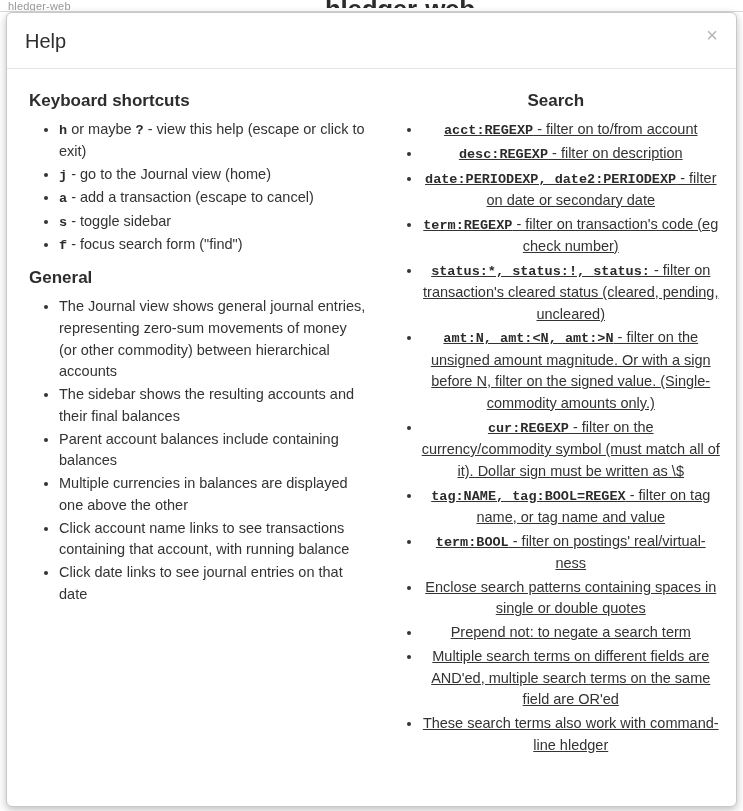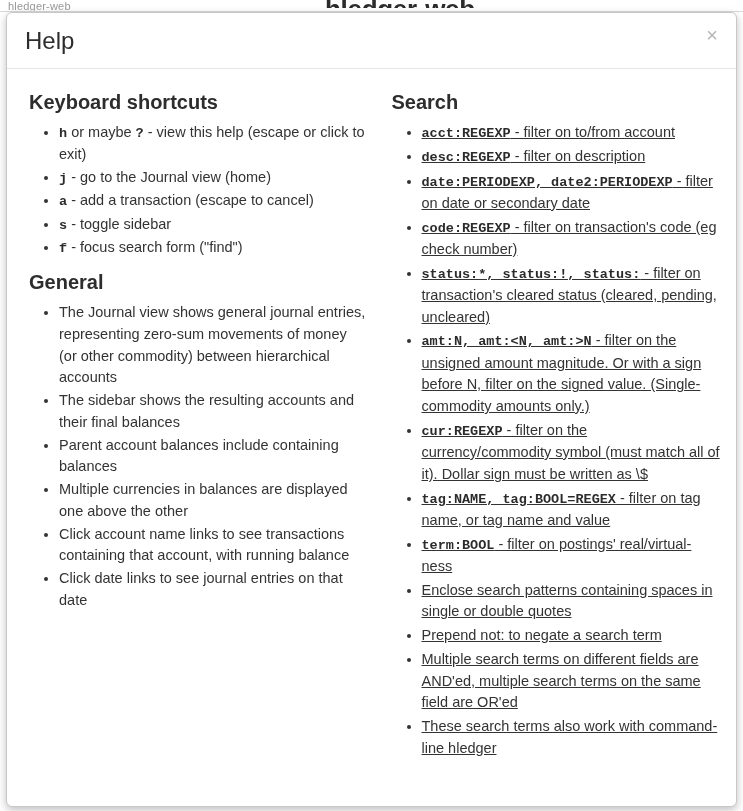--- a/index.html
+++ b/index.html
@@ -72,21 +72,21 @@
     border-radius: 6px;
     box-shadow: 0 3px 9px rgba(0,0,0,0.25);
   }
   .modal-header {
     position: relative;
     height: 56px;
     border-bottom: 1px solid #e5e5e5;
     padding: 12px 18px 0 18px;
   }
   .modal-title {
-    font-size: 24px;
+    font-size: 20px;
     font-weight: normal;
     color: #2d2d2d;
     line-height: 32px;
     margin: 0;
   }
   .close-btn {
     position: absolute;
     right: 14px;
     top: 10px;
     font-size: 20px;
@@ -100,24 +100,24 @@
   }
   .modal-body {
     display: flex;
     padding: 16px 16px 0 16px;
     gap: 0;
   }
   .col {
     width: 50%;
     padding-right: 6px;
   }
-  .col.right { padding-left: 14px; padding-right: 0; }
+  .col.right { padding-left: 14px; padding-right: 0; text-align: center; }
 
   h4.section {
-    font-size: 20px;
+    font-size: 17px;
     font-weight: bold;
     color: #2d2d2d;
     margin: 6px 0 8px 6px;
   }
   h4.section.general { margin-top: 12px; }
 
   ul.help {
     margin: 0 0 0 0;
     padding-left: 36px;
     list-style: disc;
@@ -180,21 +180,21 @@
           <li>Click date links to see journal entries on that date</li>
         </ul>
       </div>
 
       <div class="col right">
         <h4 class="section">Search</h4>
         <ul class="help">
           <li><code>acct:REGEXP</code><span> - filter on to/from account</span></li>
           <li><code>desc:REGEXP</code><span> - filter on description</span></li>
           <li><code>date:PERIODEXP, date2:PERIODEXP</code><span> - filter on date or secondary date</span></li>
-          <li><code>code:REGEXP</code><span> - filter on transaction's code (eg check number)</span></li>
+          <li><code>term:REGEXP</code><span> - filter on transaction's code (eg check number)</span></li>
           <li><code>status:*, status:!, status:</code><span> - filter on transaction's cleared status (cleared, pending, uncleared)</span></li>
           <li><code>amt:N, amt:&lt;N, amt:&gt;N</code><span> - filter on the unsigned amount magnitude. Or with a sign before N, filter on the signed value. (Single-commodity amounts only.)</span></li>
           <li><code>cur:REGEXP</code><span> - filter on the currency/commodity symbol (must match all of it). Dollar sign must be written as \$</span></li>
           <li><code>tag:NAME, tag:BOOL=REGEX</code><span> - filter on tag name, or tag name and value</span></li>
           <li><code>term:BOOL</code><span> - filter on postings' real/virtual-ness</span></li>
           <li>Enclose search patterns containing spaces in single or double quotes</li>
           <li>Prepend not: to negate a search term</li>
           <li>Multiple search terms on different fields are AND'ed, multiple search terms on the same field are OR'ed</li>
           <li>These search terms also work with command-line hledger</li>
         </ul>

